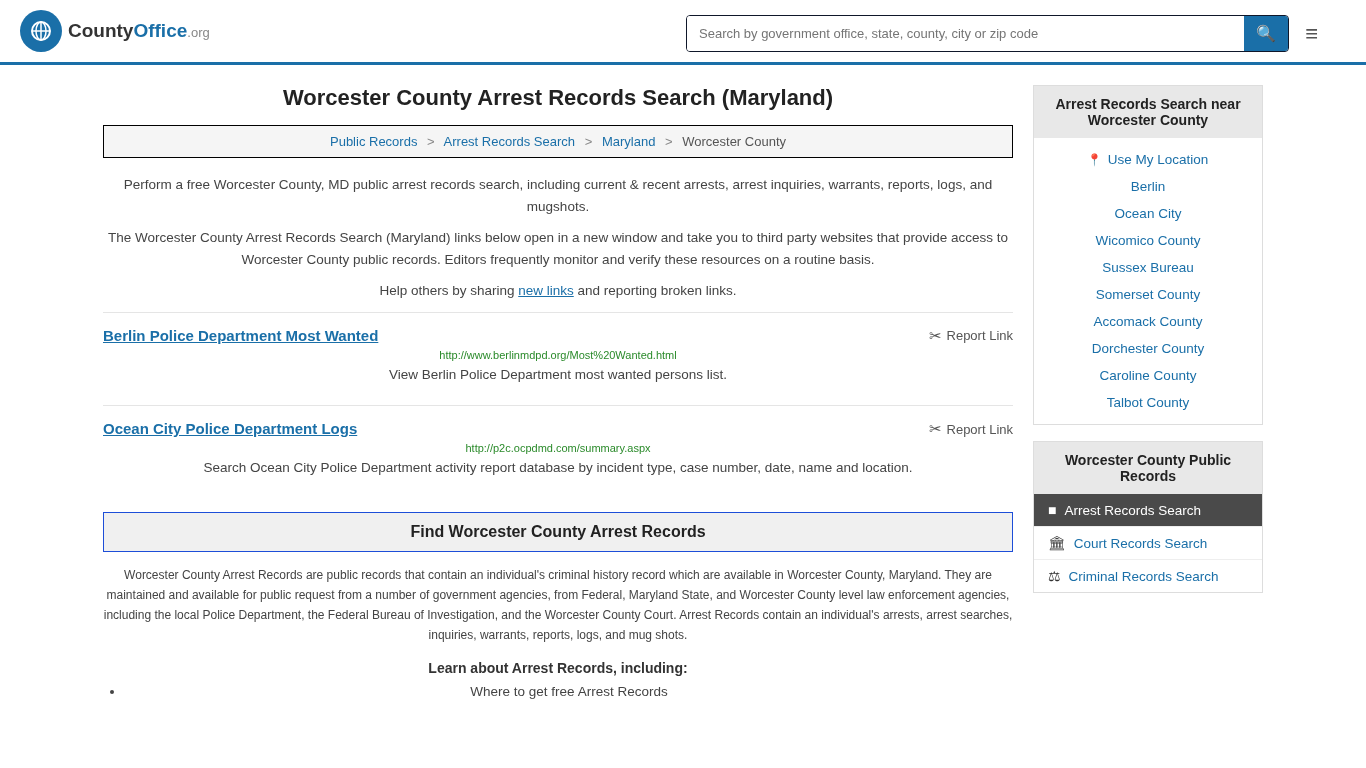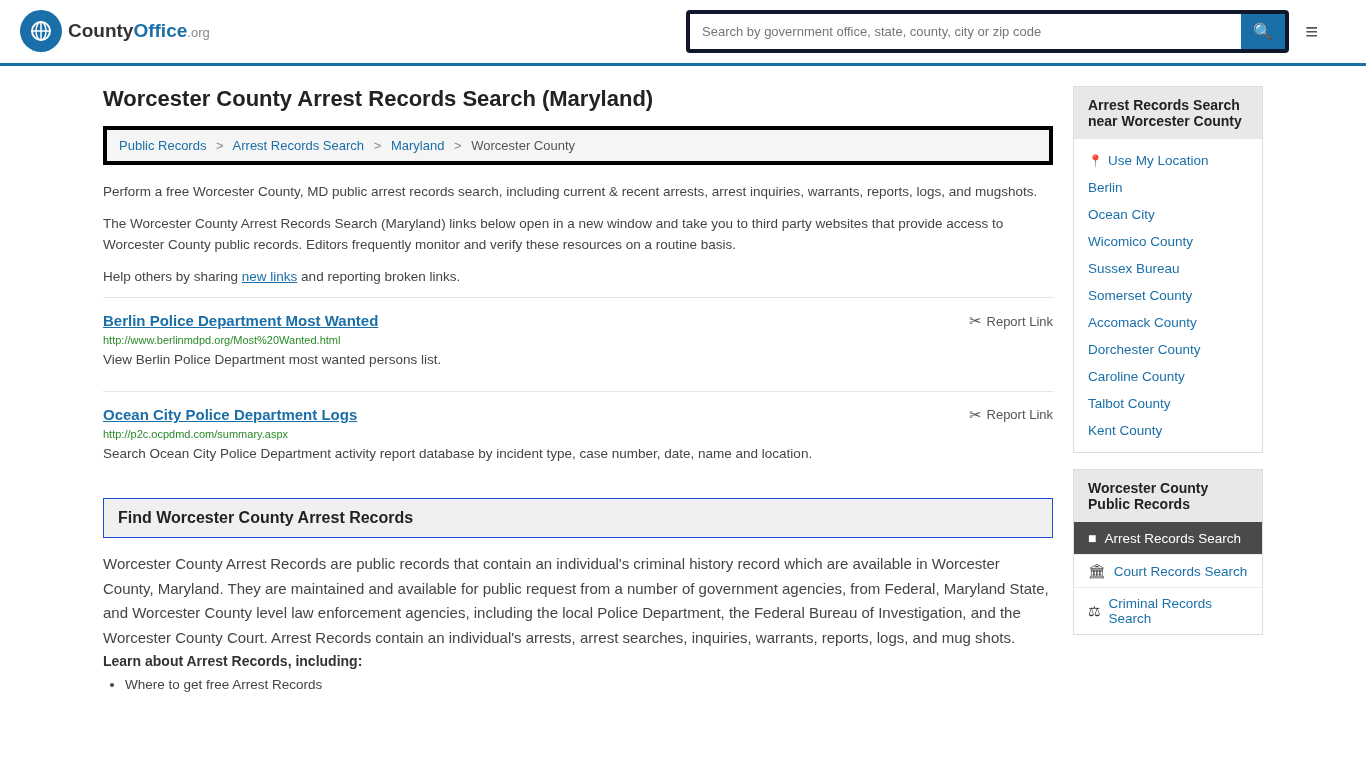--- a/index.html
+++ b/index.html
@@ -4,21 +4,21 @@
   <style>
     * { box-sizing: border-box; margin: 0; padding: 0; }
     body { font-family: Arial, sans-serif; font-size: 14px; color: #333; background: #fff; }
 
     
     .header {
       background: #fff;
       border-bottom: 3px solid #1a6fa8;
       padding: 10px 20px;
       display: flex;
-      align-items: flex-start;
+      align-items: flex-end;
       justify-content: space-between;
     }
     .logo-area {
       display: flex;
       align-items: center;
       gap: 6px;
     }
     .logo-circle {
       width: 42px;
       height: 42px;
@@ -35,21 +35,21 @@
       display: flex;
       align-items: center;
       gap: 8px;
       flex: 1;
       max-width: 640px;
       margin: 0 20px;
     }
     .search-box {
       flex: 1;
       display: flex;
-      border: 4px solid #0f172a;
+      border: 1px solid #0f172a;
       border-radius: 4px;
       overflow: hidden;
     }
     .search-input {
       flex: 1;
       padding: 8px 12px;
       border: none;
       outline: none;
       font-size: 13px;
       color: #999;
@@ -71,45 +71,46 @@
       padding: 4px 8px;
     }
 
     
     .container {
       max-width: 1200px;
       margin: 0 auto;
       padding: 20px;
       display: flex;
       gap: 20px;
+      text-align: center;
     }
     .main-content {
       flex: 1;
     }
     .sidebar {
-      width: 190px;
+      width: 230px;
       flex-shrink: 0;
     }
 
     
     .page-title {
       font-size: 22px;
       font-weight: bold;
       color: #222;
       margin-bottom: 14px;
     }
 
     
     .breadcrumb {
       background: #f5f5f5;
       padding: 8px 12px;
       font-size: 13px;
       color: #555;
       margin-bottom: 16px;
-      border: 4px solid #000000;
+      border: 1px solid #000000;
     }
     .breadcrumb a {
       color: #1a6fa8;
       text-decoration: none;
     }
     .breadcrumb .sep { margin: 0 6px; color: #888; }
 
     
     .description {
       font-size: 13.5px;
@@ -170,24 +171,24 @@
       padding: 10px 14px;
       font-size: 16px;
       font-weight: bold;
       color: #222;
       margin: 20px 0 14px 0;
       border: 1px solid #1d4ed8;
     }
 
     
     .body-text {
-      font-size: 15px;
+      font-size: 12px;
       color: #444;
       line-height: 1.65;
-      margin-bottom: 2px;
+      margin-bottom: 14px;
     }
     .learn-heading {
       font-weight: bold;
       font-size: 14px;
       margin-bottom: 8px;
     }
     .bullet-list {
       padding-left: 22px;
       font-size: 13.5px;
       color: #444;
@@ -348,21 +349,20 @@
         <a class="sidebar-link location-icon" href="#">Use My Location</a>
         <a class="sidebar-link" href="#">Berlin</a>
         <a class="sidebar-link" href="#">Ocean City</a>
         <a class="sidebar-link" href="#">Wicomico County</a>
         <a class="sidebar-link" href="#">Sussex Bureau</a>
         <a class="sidebar-link" href="#">Somerset County</a>
         <a class="sidebar-link" href="#">Accomack County</a>
         <a class="sidebar-link" href="#">Dorchester County</a>
         <a class="sidebar-link" href="#">Caroline County</a>
         <a class="sidebar-link" href="#">Talbot County</a>
-        <a class="sidebar-link" href="#">Kent County</a>
       </div>
     </div>
 
     <div class="sidebar-section">
       <div class="sidebar-section-title">Worcester County Public Records</div>
       <div>
         <div class="sidebar-record-item active">
           <span class="sidebar-record-icon">■</span>
           <a href="#">Arrest Records Search</a>
         </div>

